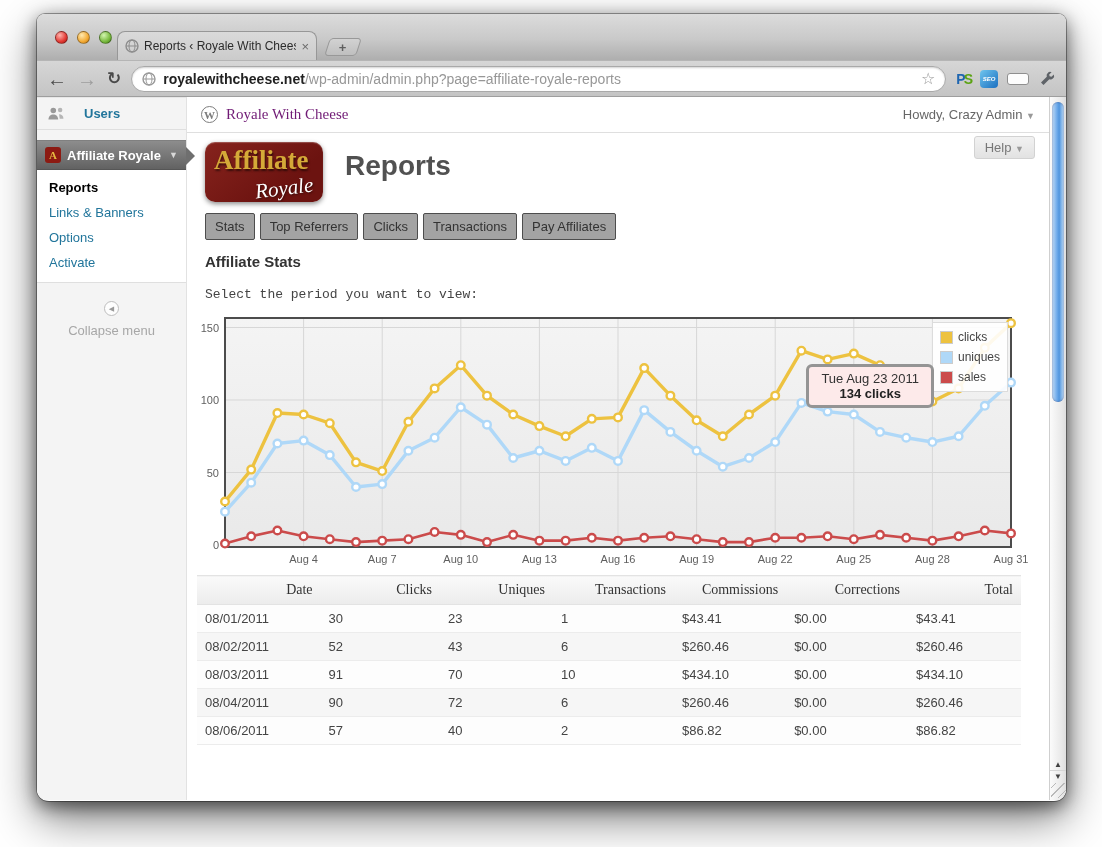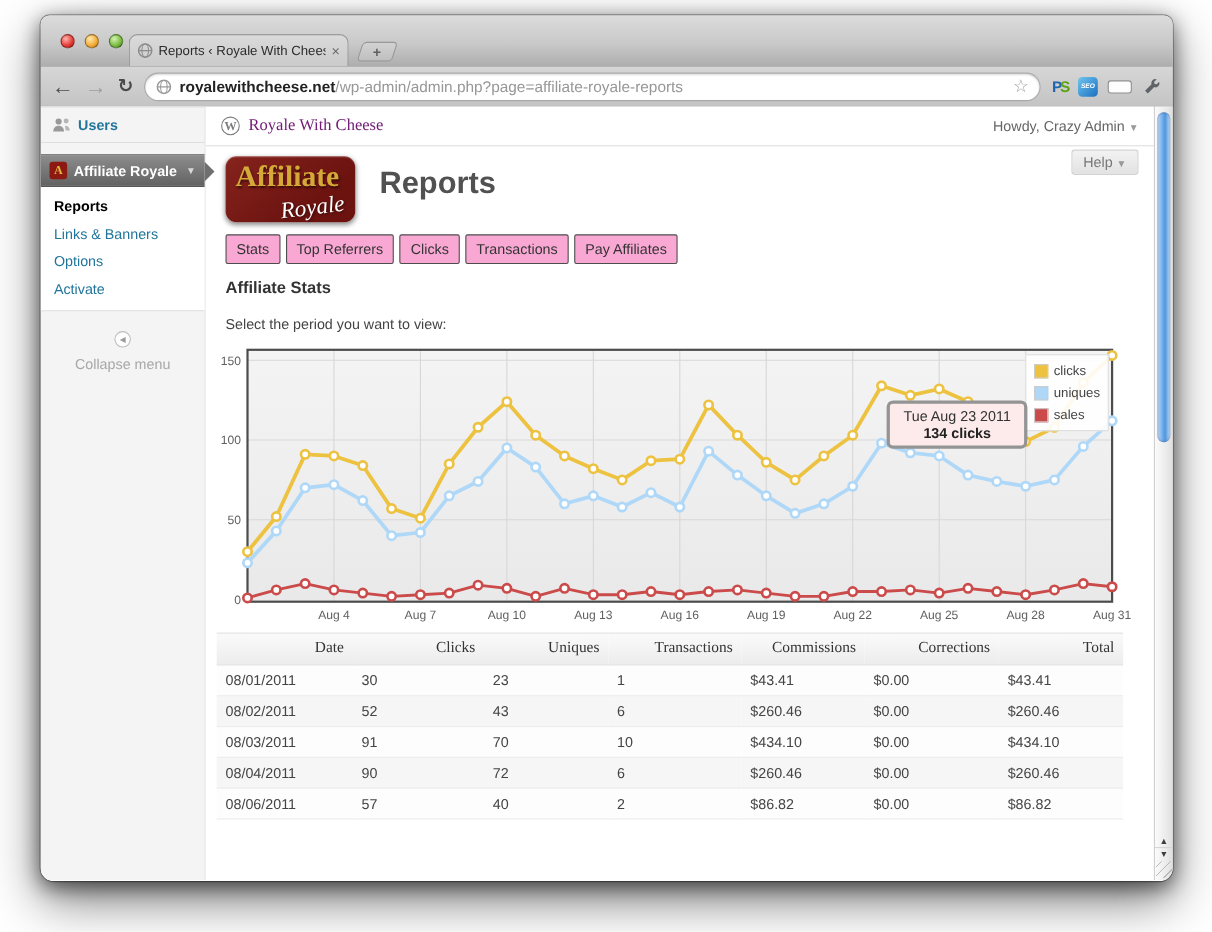--- a/index.html
+++ b/index.html
@@ -56,21 +56,21 @@
   .ext-seo { width:18px; height:18px; border-radius:4px; background:linear-gradient(135deg,#6fc5ee,#1b6fc0);
     color:#fff; font-size:6px; font-weight:bold; font-style:italic; display:flex; align-items:center; justify-content:center; }
   .ext-box { width:22px; height:12px; background:#fdfdfd; border:1px solid #8f8f8f; border-radius:3px; }
   .wrench-ic { width:18px; height:18px; }
 
   
   .content { display:flex; height:703px; background:#fff; }
 
   
   .sidebar { width:150px; background:#f4f4f4; border-right:1px solid #e2e2e2; position:relative; font-size:13px; }
-  .menu-users { display:flex; align-items:center; gap:6px; padding:8px 10px; border-top:1px solid #e7e7e7;
+  .menu-users { display:flex; align-items:center; gap:19px; padding:8px 10px; border-top:1px solid #e7e7e7;
     border-bottom:1px solid #dfdfdf; color:#21759b; font-weight:bold; }
   .users-ic { width:18px; height:15px; }
   .menu-active {
     margin-top:10px; position:relative; height:30px; display:flex; align-items:center; gap:6px; padding:0 8px;
     background:linear-gradient(#8d8d8d,#626262); color:#fff; font-weight:bold;
     border-top:1px solid #808080; border-bottom:1px solid #565656;
   }
   .menu-active .a-badge { width:16px; height:16px; border-radius:3px; background:#8c1a12; color:#e4b83f;
     font-family:"Liberation Serif",serif; font-weight:bold; font-size:11px; display:flex; align-items:center; justify-content:center; flex:0 0 auto; }
   .menu-active .carr { margin-left:auto; font-size:9px; color:#d8d8d8; }
@@ -99,24 +99,24 @@
   .logo-row { display:flex; align-items:flex-start; }
   .ar-logo { width:118px; height:60px; border-radius:10px; position:relative; flex:0 0 auto;
     background:linear-gradient(140deg,#86231d,#6c1310 70%); box-shadow:0 2px 5px rgba(0,0,0,.45), inset 0 1px 1px rgba(255,255,255,.25); }
   .ar-logo .l1 { position:absolute; left:9px; top:3px; font-family:"Liberation Serif","DejaVu Serif",serif;
     font-weight:bold; font-size:27px; color:#d5a938; text-shadow:1px 2px 2px rgba(0,0,0,.55); }
   .ar-logo .l2 { position:absolute; right:10px; bottom:1px; font-family:"Liberation Serif","DejaVu Serif",serif;
     font-style:italic; font-size:21px; color:#fff; transform:rotate(-7deg); text-shadow:1px 1px 2px rgba(0,0,0,.5); }
   .page-title { margin:8px 0 0 22px; font-size:28px; color:#515151; }
 
   .stats-tabs { margin-top:11px; display:flex; gap:5px; }
-  .stats-tabs button { background:#f9a8d4; border:1px solid #4d4d4d; border-radius:2px; padding:5px 9px;
+  .stats-tabs button { background:#a3a3a3; border:1px solid #4d4d4d; border-radius:2px; padding:5px 9px;
     font-size:13px; color:#333; font-family:inherit; cursor:pointer; }
   .section-title { margin-top:13px; font-size:15px; font-weight:bold; color:#333; }
-  .period-label { margin-top:17px; font-size:13px; color:#444; }
+  .period-label { margin-top:17px; font-size:13px; color:#444;font-family:Liberation Mono, monospace; }
   .select { margin-top:5px; width:162px; height:25px; border:1px solid #a6a6a6; border-radius:5px;
     background:linear-gradient(#fdfdfd,#e7e7e7); box-shadow:0 1px 1px rgba(0,0,0,.18);
     display:flex; align-items:center; }
   .select .val { flex:1; padding-left:9px; font-size:13px; color:#222; }
   .select .arrows { width:22px; align-self:stretch; border-left:1px solid #bcbcbc; display:flex; flex-direction:column;
     align-items:center; justify-content:center; font-size:6px; color:#333; line-height:1.2; }
 
   .chart-wrap { position:relative; margin:15px 0 0 -12px; width:845px; height:252px; }
   .chart-wrap svg { overflow:visible; }
   .tick { font-family:"Liberation Sans","DejaVu Sans",sans-serif; font-size:11px; fill:#5f5f5f; }

